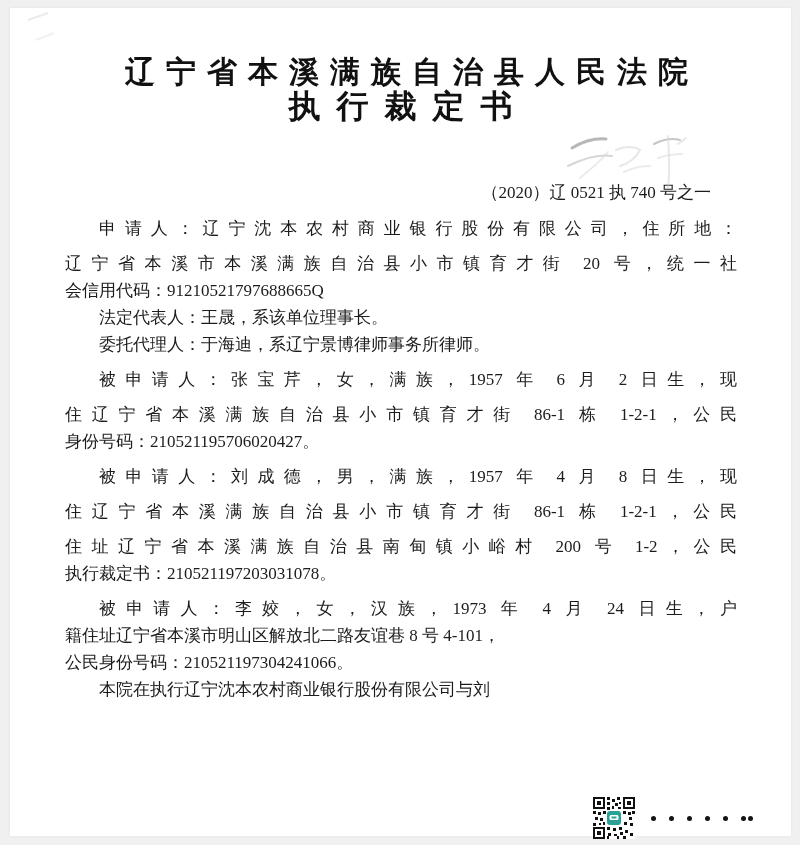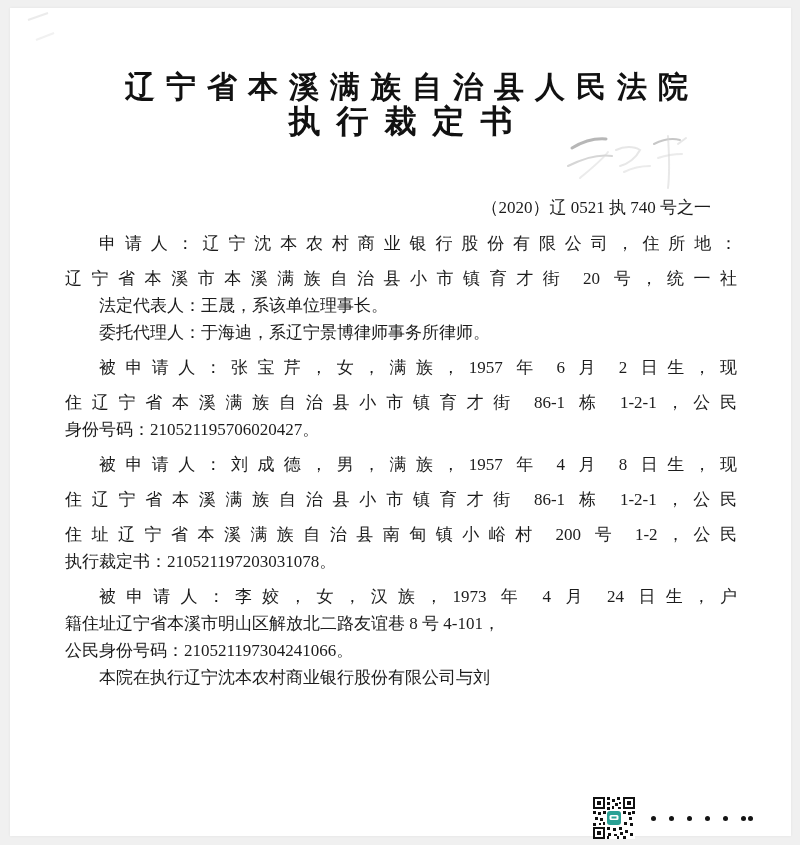--- a/index.html
+++ b/index.html
@@ -12,21 +12,21 @@
   }
   .page {
     position:absolute;
     left:10px; top:8px;
     width:781px; height:828px;
     background:#ffffff;
     box-shadow:0 0 3px rgba(0,0,0,0.06);
     color:#1a1a1a;
   }
   .court-title {
-    margin-top:63px;
+    margin-top:48px;
     text-align:center;
     font-size:30px;
     font-weight:bold;
     line-height:32px;
     letter-spacing:11px;
     text-indent:11px;
     color:#111;
     white-space:nowrap;
     padding-left:12px;
   }
@@ -118,20 +118,21 @@
       <path d="M108,44 C114,42 124,40 132,40" opacity="0.5"></path>
       <path d="M128,30 L136,24" opacity="0.6"></path>
     </g>
   </svg>
 
   <div class="case-number">（2020）辽 0521 执 740 号之一</div>
 
   <div class="body-text">
     <div class="line indent full">申请人：辽宁沈本农村商业银行股份有限公司，住所地：</div>
     <div class="line full">辽宁省本溪市本溪满族自治县小市镇育才街 20 号，统一社</div>
+    <div class="line">会信用代码：91210521797688665Q</div>
 
     <div class="line indent">法定代表人：王晟，系该单位理事长。</div>
     <div class="line indent">委托代理人：于海迪，系辽宁景博律师事务所律师。</div>
 
     <div class="line indent full">被申请人：张宝芹，女，满族，1957 年 6 月 2 日生，现</div>
     <div class="line full">住辽宁省本溪满族自治县小市镇育才街 86-1 栋 1-2-1，公民</div>
     <div class="line">身份号码：210521195706020427。</div>
 
     <div class="line indent full">被申请人：刘成德，男，满族，1957 年 4 月 8 日生，现</div>
     <div class="line full">住辽宁省本溪满族自治县小市镇育才街 86-1 栋 1-2-1，公民</div>

